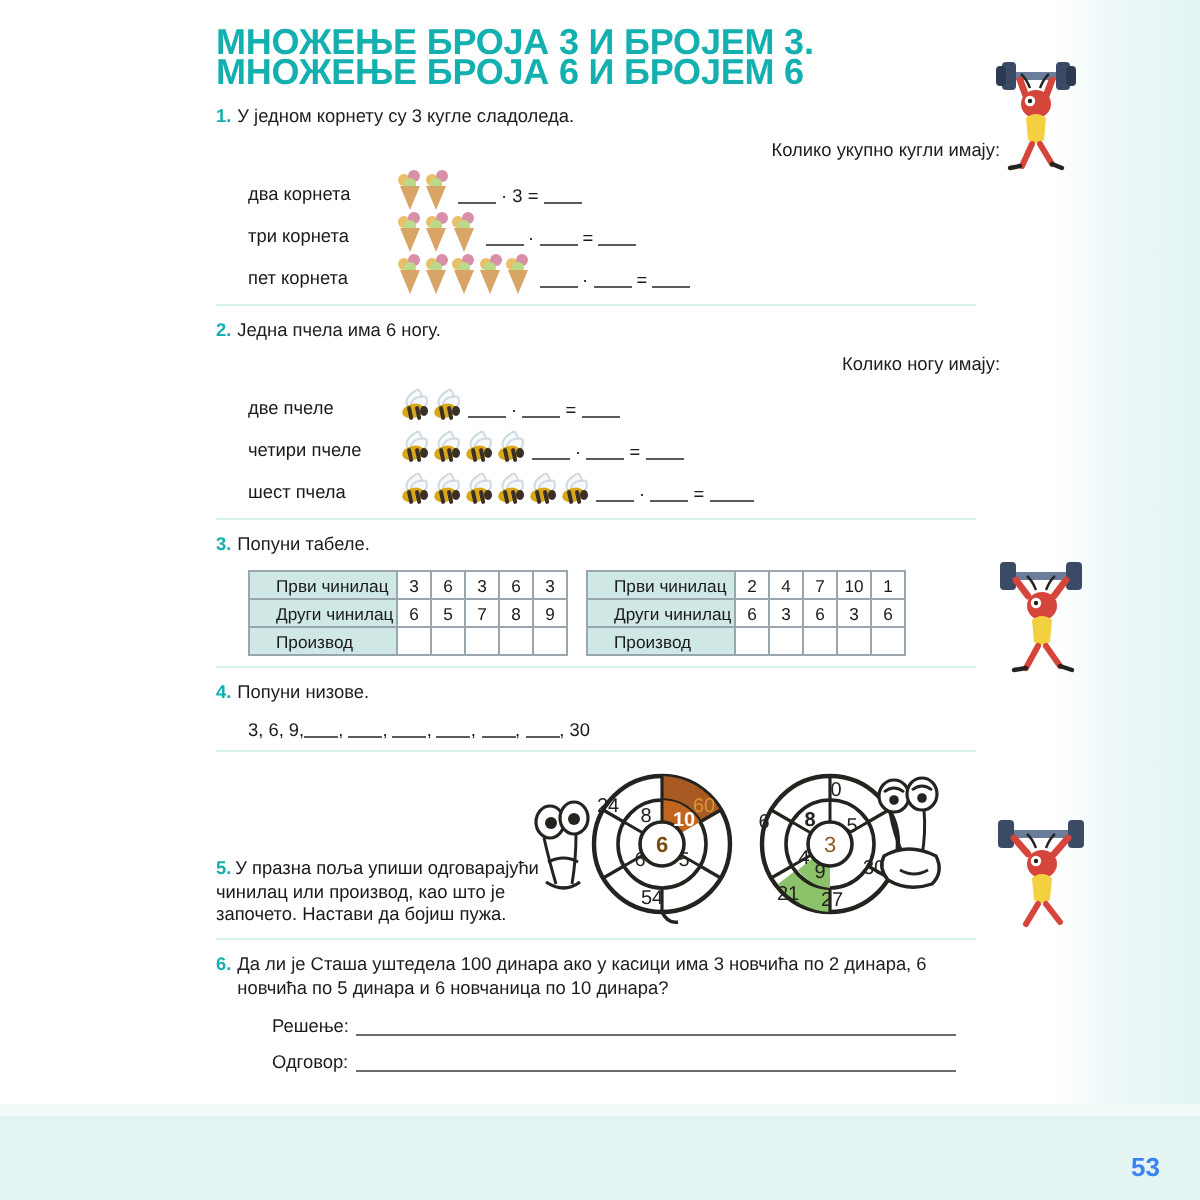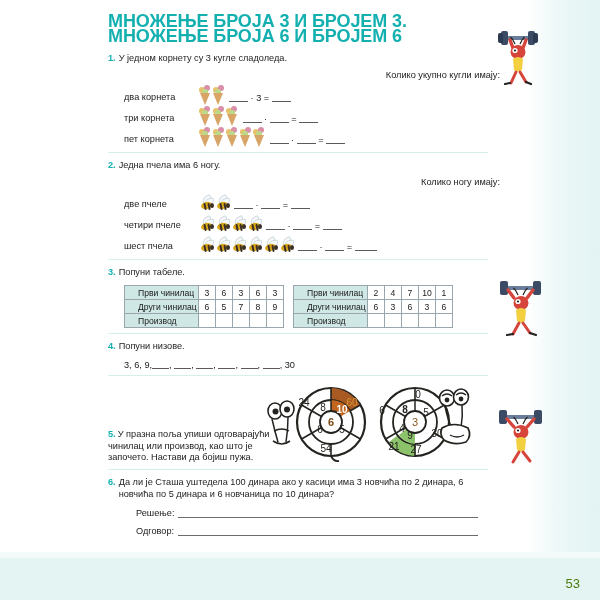--- a/index.html
+++ b/index.html
@@ -291,22 +291,22 @@
     border-bottom: 1px solid #6b6b6b;
     height: 9px;
     max-width: 300px;
   }
 
   
   .page-num {
     position: absolute;
     right: 20px;
     bottom: 9px;
-    color: #4d7c0f;
-    font-weight: normal;
+    color: #3b82f6;
+    font-weight: bold;
     font-size: 13px;
   }
 
   
   .mascot { position: absolute; }
 </style>
 </head>
 <body>
 
 <div id="page">

